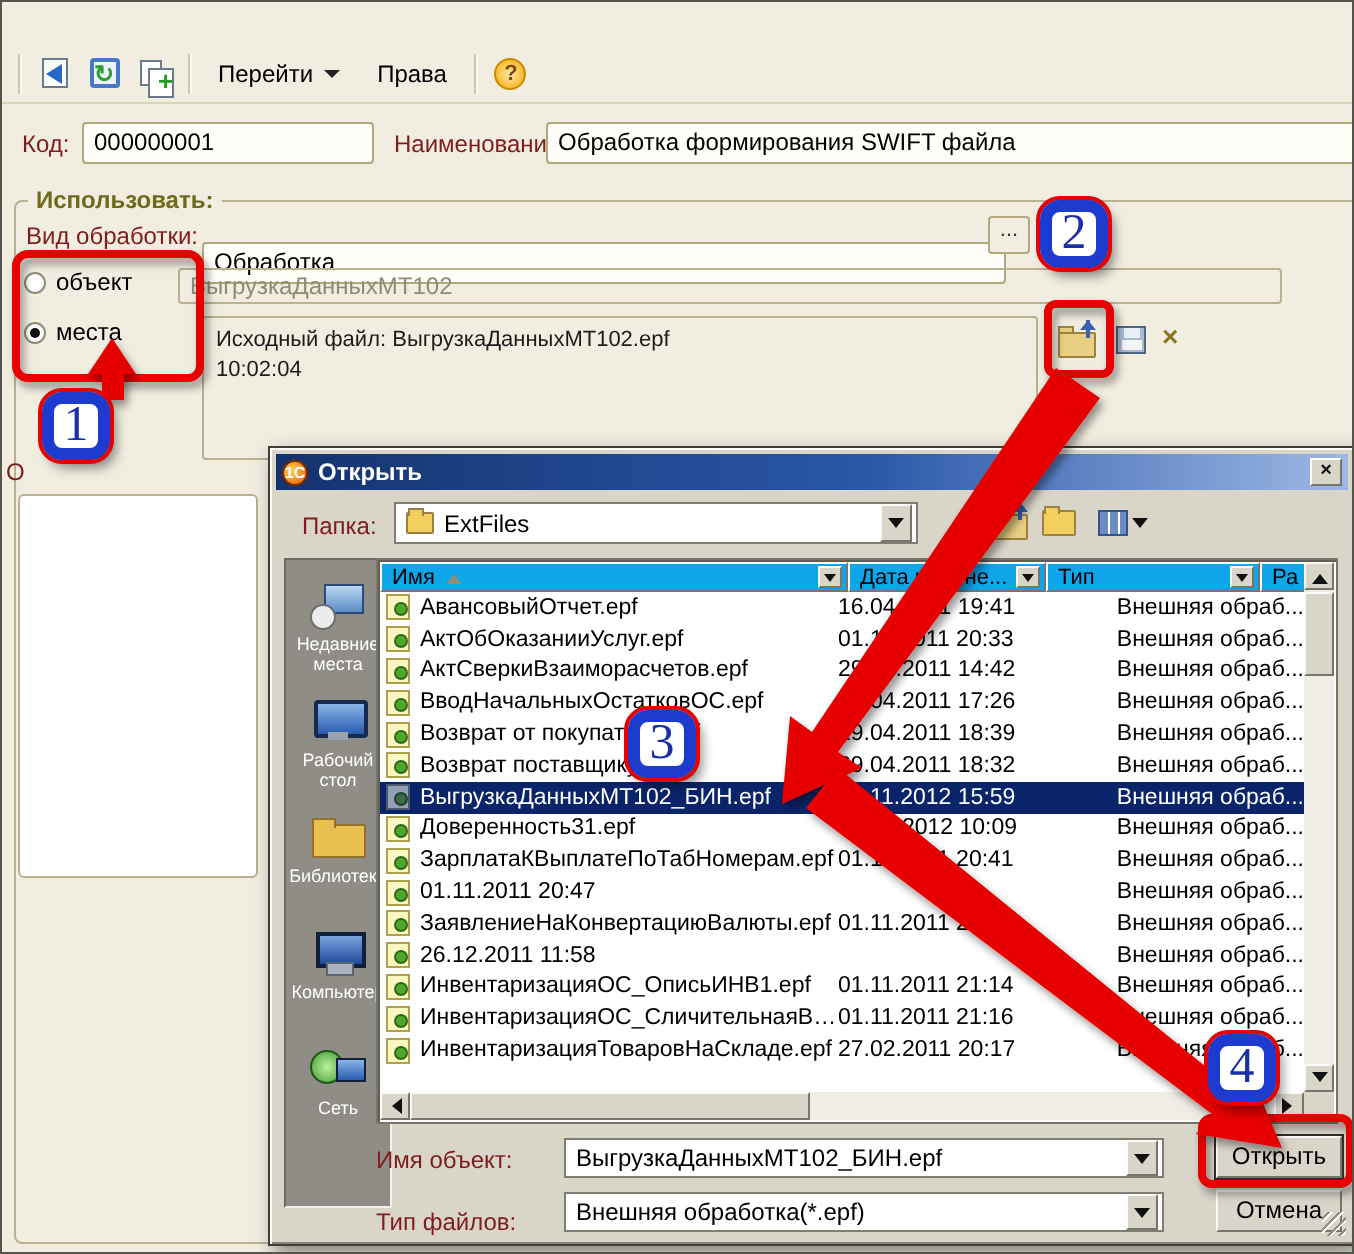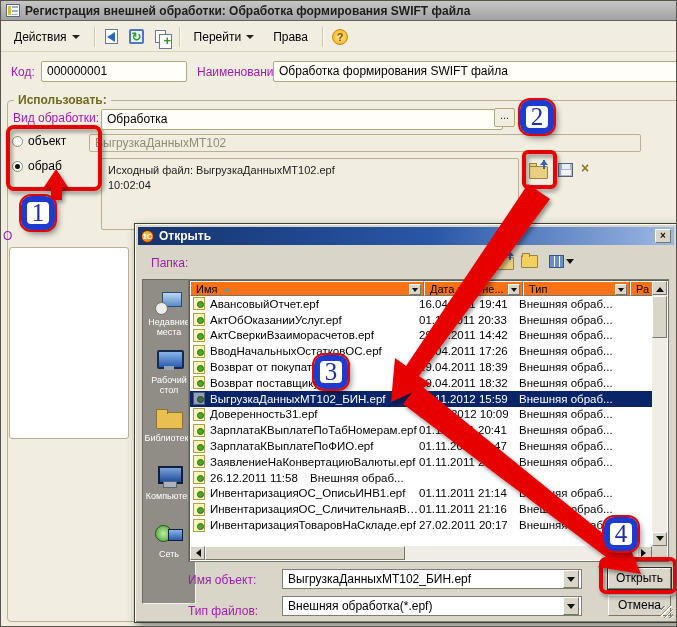--- a/index.html
+++ b/index.html
@@ -26,21 +26,21 @@
   .ic-save::after{content:"";position:absolute;left:-4px;bottom:1px;width:0;height:0;
     border:5px solid transparent;border-right:8px solid #2a66c8;}
   .ic-reread{width:15px;height:15px;border:2px solid #4a78c8;border-radius:2px;color:#2f9e2f;
     font-size:12px;font-weight:bold;display:flex;align-items:center;justify-content:center;background:#eef4fb;}
   .ic-copy{width:11px;height:13px;background:#fff;border:1px solid #6a7a8c;position:relative;margin-left:-3px;}
   .ic-copy::before{content:"";position:absolute;left:3px;top:3px;width:11px;height:13px;background:#fff;border:1px solid #6a7a8c;}
   .ic-copy::after{content:"+";position:absolute;left:8px;top:2px;color:#1f9e1f;font-weight:bold;font-size:13px;}
   .ic-help{width:16px;height:16px;border-radius:50%;background:radial-gradient(#ffe9a8,#f5a800);
     border:1px solid #c88a00;color:#7a4f00;font-weight:bold;font-size:11px;display:flex;align-items:center;justify-content:center;}
 
-  .lbl{position:absolute;font-size:12px;color:#a21caf;white-space:nowrap;}
+  .lbl{position:absolute;font-size:12px;color:#7f1d1d;white-space:nowrap;}
   .fld{position:absolute;background:#fffef8;border:1px solid #b1a87d;border-radius:2px;
     font-size:12px;color:#000;padding:2px 5px;white-space:nowrap;overflow:hidden;}
   .group{position:absolute;left:6px;top:99px;width:720px;height:522px;
     border:1px solid #bab193;border-radius:4px;}
   .grouplbl{position:absolute;left:13px;top:92px;background:#f1eee1;padding:0 4px;
     font-size:12px;font-weight:bold;color:#6f6a1c;}
   .dots{position:absolute;background:#f1eee1;border:1px solid #b1a87d;border-radius:2px;
     font-size:11px;text-align:center;line-height:13px;color:#333;}
   .radio{position:absolute;display:flex;align-items:center;gap:5px;font-size:12px;}
   .rdot{width:11px;height:11px;border-radius:50%;background:#fff;border:1px solid #8b8b76;position:relative;flex:0 0 auto;}
@@ -93,33 +93,33 @@
   .p2::before{content:"";position:absolute;left:2px;top:6px;width:25px;height:15px;background:#e8bf50;border:1px solid #93712a;border-radius:1px;}
   .p2::after{content:"";position:absolute;left:2px;top:3px;width:10px;height:4px;background:#e8bf50;border:1px solid #93712a;border-bottom:none;}
   .p3::before{content:"";position:absolute;left:4px;top:2px;width:21px;height:14px;background:linear-gradient(#7aa2dc,#1e4a9a);border:2px solid #10203c;}
   .p3::after{content:"";position:absolute;left:9px;top:17px;width:12px;height:5px;background:#aab2be;border:1px solid #5c6470;}
   .p4::before{content:"";position:absolute;left:1px;top:3px;width:15px;height:15px;border-radius:50%;background:radial-gradient(#bef0a0,#3f9a2f);border:1px solid #1e5a16;}
   .p4::after{content:"";position:absolute;right:1px;top:7px;width:13px;height:10px;background:linear-gradient(#8ab4e8,#2a5cb0);border:1px solid #10203c;}
 
   .flist{position:absolute;left:53px;top:55px;width:481px;height:283px;background:#fff;
     border:1px solid #76766c;box-shadow:inset 1px 1px 0 #5f5f56;}
   .fhead{position:absolute;left:1px;top:1px;right:1px;height:15px;display:flex;font-size:11px;}
-  .hcell{background:#f97316;border:1px solid;border-color:#fdfcf9 #76766c #76766c #fdfcf9;
-    display:flex;align-items:flex-end;padding:0 2px 0 5px;overflow:hidden;white-space:nowrap;}
+  .hcell{background:#0ea5e9;border:1px solid;border-color:#fdfcf9 #76766c #76766c #fdfcf9;
+    display:flex;align-items:center;padding:0 2px 0 5px;overflow:hidden;white-space:nowrap;}
   .sortup{width:0;height:0;border:4px solid transparent;border-bottom:5px solid #8f8d7c;margin:0 0 3px 6px;}
   .hdrop{margin-left:auto;width:12px;height:11px;background:#d9d5c9;border:1px solid;border-color:#fdfcf9 #76766c #76766c #fdfcf9;
     display:flex;align-items:center;justify-content:center;flex:0 0 auto;}
   .hdrop .dn{border-width:3px;border-top-width:4px;margin-top:3px;}
   .frows{position:absolute;left:1px;top:16px;right:16px;bottom:15px;overflow:hidden;font-size:11.5px;}
   .frow{height:15.8px;display:flex;align-items:center;color:#000;}
   .frow .ficon{flex:0 0 12px;width:12px;height:13px;margin:0 5px 0 3px;background:#fbf5c0;border:1px solid #aea04a;position:relative;}
   .frow .ficon::after{content:"";position:absolute;left:3px;top:3px;width:5px;height:5px;border-radius:50%;background:#4ea62e;border:1px solid #2e6a1a;}
   .frow .fname{flex:0 0 209px;overflow:hidden;text-overflow:ellipsis;white-space:nowrap;}
   .frow .fdate{flex:0 0 100px;white-space:nowrap;}
-  .frow .ftype{flex:1 1 auto;overflow:hidden;white-space:nowrap;}
+  .frow .ftype{flex:1 1 auto;overflow:hidden;white-space:nowrap;text-align:right;}
   .frow.sel{background:#0a246a;color:#fff;}
   .frow.sel .ficon{background:#93a0b6;border-color:#4c586e;}
   .frow.sel .ficon::after{background:#3c6a4a;border-color:#22402a;}
   .vscroll{position:absolute;top:1px;right:1px;width:15px;bottom:15px;background:#efede6;}
   .hscroll{position:absolute;left:1px;bottom:1px;right:16px;height:14px;background:#efede6;display:flex;}
   .sbtn{width:15px;height:14px;background:#d9d5c9;border:1px solid;border-color:#fdfcf9 #76766c #76766c #fdfcf9;
     display:flex;align-items:center;justify-content:center;flex:0 0 auto;}
   .tri-up{width:0;height:0;border:4px solid transparent;border-bottom:5px solid #111;margin-bottom:2px;}
   .tri-dn{width:0;height:0;border:4px solid transparent;border-top:5px solid #111;margin-top:2px;}
   .tri-lf{width:0;height:0;border:4px solid transparent;border-right:5px solid #111;margin-right:2px;}
@@ -145,30 +145,22 @@
     border:6px solid #1e3bd0;outline:2px solid #e60000;border-radius:10px;
     display:flex;align-items:center;justify-content:center;
     font-family:"Liberation Serif",serif;font-size:25px;color:#1a2fa8;
     box-shadow:3px 4px 6px rgba(0,0,0,.45);}
 </style>
 </head>
 <body>
 
 <div class="stage">
 
-  <div class="titlebar">
-    <span class="appicon"></span>
-    <span>Регистрация внешней обработки: Обработка формирования SWIFT файла</span>
-  </div>
 
   <div class="toolbar">
-    <span class="tbtn">
-      <span>Действия</span>
-      <span class="caret"></span>
-    </span>
     <span class="tsep"></span>
     <span class="ticon">
         <span class="ic-save"></span>
       </span>
     <span class="ticon">
         <span class="ic-reread">↻</span>
       </span>
     <span class="ticon">
         <span class="ic-copy"></span>
       </span>
@@ -188,30 +180,30 @@
 
   <span class="lbl" style="left:10px;top:64px">Код:</span>
   <div class="fld" style="left:40px;top:60px;width:146px;height:21px">000000001</div>
   <span class="lbl" style="left:196px;top:64px">Наименование:</span>
   <div class="fld" style="left:272px;top:60px;width:410px;height:21px">Обработка формирования SWIFT файла</div>
 
   <div class="group"></div>
   <span class="grouplbl">Использовать:</span>
 
   <span class="lbl" style="left:12px;top:110px">Вид обработки:</span>
-  <div class="fld" style="left:100px;top:108px;width:402px;height:21px">Обработка</div>
+  <div class="fld" style="left:100px;top:120px;width:402px;height:21px">Обработка</div>
   <div class="dots" style="left:493px;top:107px;width:21px;height:19px">...</div>
 
   <div class="radio" style="left:11px;top:133px">
     <span class="rdot"></span>
     <span>объект</span>
   </div>
   <div class="radio on" style="left:11px;top:158px">
     <span class="rdot"></span>
-    <span>обраб</span>
+    <span>места</span>
   </div>
 
   <div class="objfld" style="left:88px;top:133px;width:552px;height:18px">ВыгрузкаДанныхМТ102</div>
 
   <div class="srcbox" style="left:100px;top:157px;width:418px;height:72px">
     <div>Исходный файл: ВыгрузкаДанныхМТ102.epf</div>
     <div>10:02:04</div>
   </div>
 
   <span class="ticon" style="position:absolute;left:527px;top:158px">
@@ -230,20 +222,27 @@
   <div class="bigtext"></div>
 
   <div class="dialog">
     <div class="dtitle">
       <span class="logo1c">1С</span>
       <span>Открыть</span>
       <span class="xbtn">×</span>
     </div>
 
     <span class="lbl" style="left:16px;top:32px">Папка:</span>
+    <div class="combo" style="left:62px;top:27px;width:262px;height:21px">
+      <span class="foldglyph"></span>
+      <span>ExtFiles</span>
+      <span class="cb">
+          <span class="dn"></span>
+        </span>
+    </div>
 
     <div class="dtool" style="left:338px;top:29px">
       <span class="dback"></span>
       <span class="ic-folderup">
           <span class="ftab"></span>
           <span class="fbody"></span>
           <span class="fup"></span>
         </span>
       <span class="foldglyph" style="width:17px;height:13px"></span>
       <span style="display:flex;align-items:center;gap:2px">
@@ -350,21 +349,20 @@
             <span class="ftype">Внешняя обраб...</span>
           </div>
           <div class="frow">
             <span class="ficon"></span>
             <span class="fname">ЗарплатаКВыплатеПоТабНомерам.epf</span>
             <span class="fdate">01.11.2011 20:41</span>
             <span class="ftype">Внешняя обраб...</span>
           </div>
           <div class="frow">
             <span class="ficon"></span>
-            <span class="fname">ЗарплатаКВыплатеПоФИО.epf</span>
             <span class="fdate">01.11.2011 20:47</span>
             <span class="ftype">Внешняя обраб...</span>
           </div>
           <div class="frow">
             <span class="ficon"></span>
             <span class="fname">ЗаявлениеНаКонвертациюВалюты.epf</span>
             <span class="fdate">01.11.2011 21:10</span>
             <span class="ftype">Внешняя обраб...</span>
           </div>
           <div class="frow">

